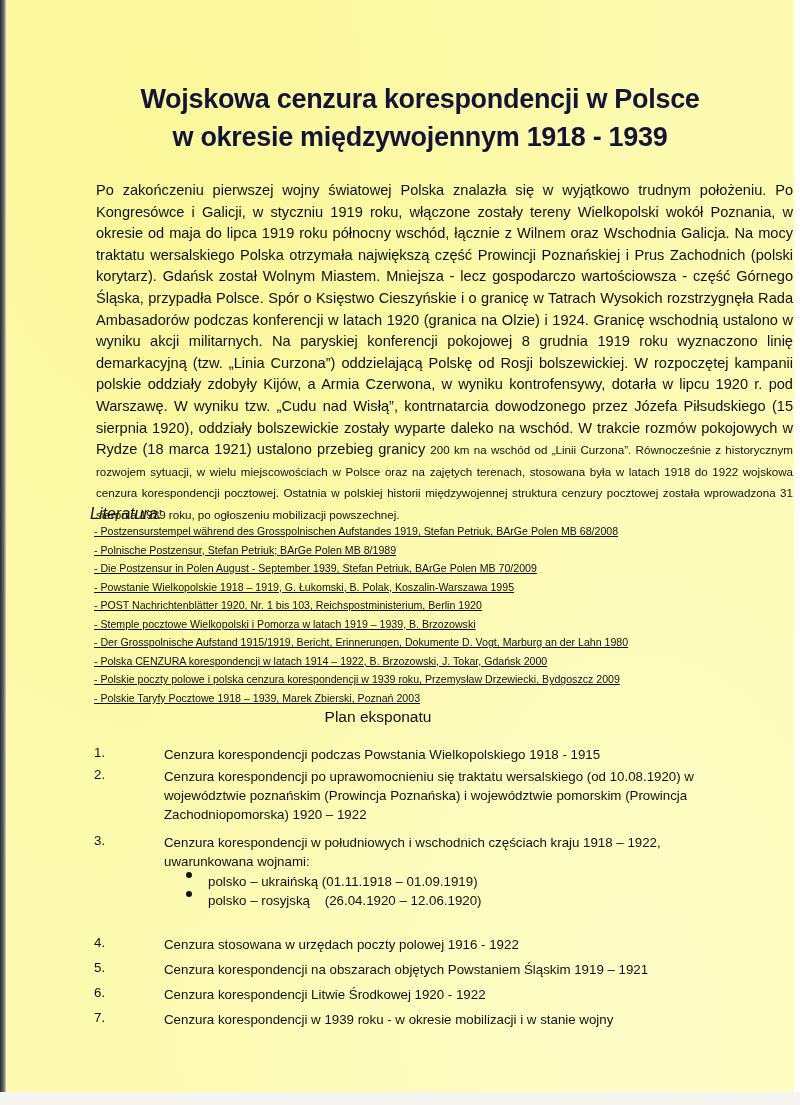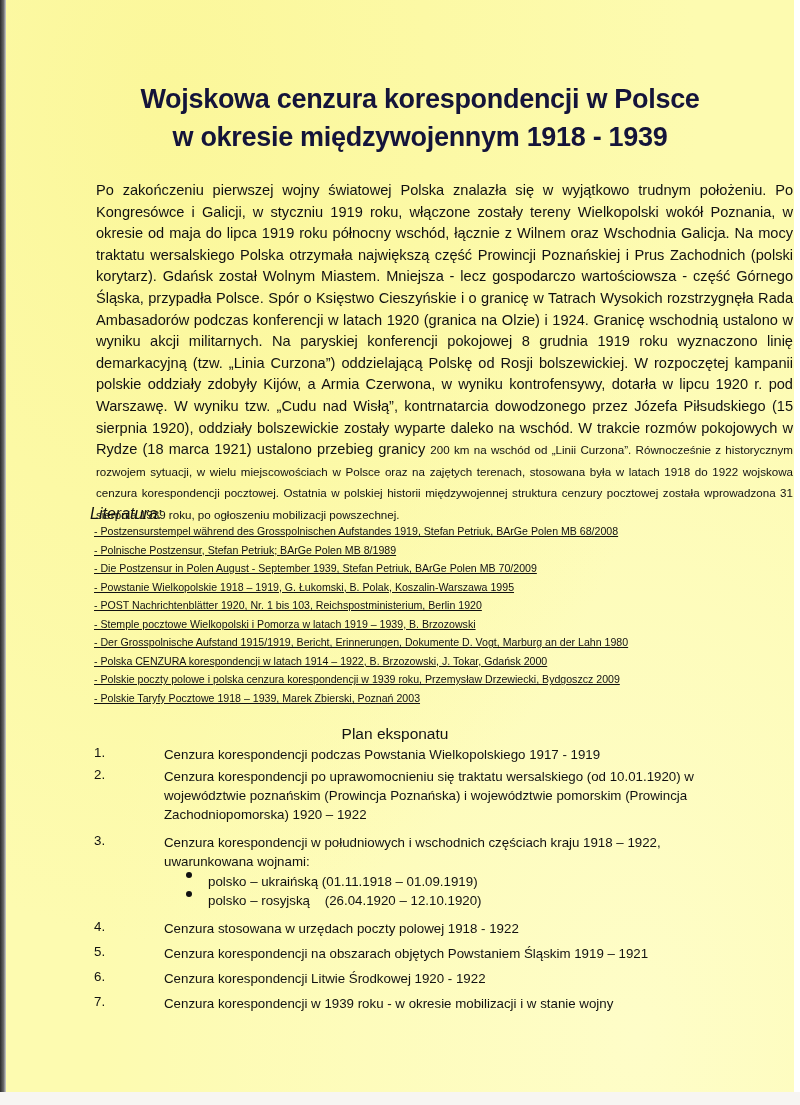--- a/index.html
+++ b/index.html
@@ -36,27 +36,27 @@
   .intro .small { font-size:11.6px; line-height:21px; }
   .lit-label {
     position:absolute; left:68px; top:489px; font-size:16px; color:#111; margin:16px;font-style:italic;
   }
   .lit-list {
     position:absolute; left:74px; top:508px; list-style:none; margin:14px; padding:0;
     font-size:10.6px; line-height:18.55px; color:#111;text-decoration:underline;
   }
   .plan-title {
     position:absolute; left:0; top:708px; width:744px; text-align:center;
-    font-size:15.5px; color:#111; margin:17px;
+    font-size:15.5px; color:#111; margin:0;
   }
   .plan { position:absolute; left:88px; top:745px; width:640px; margin:0; padding:0; list-style:none; color:#111; font-size:13.3px; }
   .plan li { display:flex; align-items:flex-start; }
   .plan .num { width:70px; flex:none; }
   .plan .txt { flex:1; line-height:19px; }
-  .plan .sub { list-style:none; margin:1px 0 0 0; padding:0 0 0 22px; }
+  .plan .sub { list-style:none; margin:1px 0 16px 0; padding:0 0 0 22px; }
   .plan .sub li { line-height:19px; }
   .bullet { display:inline-block; width:6px; height:6px; border-radius:50%; background:#111; margin:0 16px 2px 0; vertical-align:middle; }
 </style>
 </head>
 <body>
 
 <div class="scan-edge-left"></div>
 
 <div class="page">
   <h1>
@@ -78,45 +78,45 @@
     <li>- Polska CENZURA korespondencji w latach 1914 – 1922, B. Brzozowski, J. Tokar, Gdańsk 2000</li>
     <li>- Polskie poczty polowe i polska cenzura korespondencji w 1939 roku, Przemysław Drzewiecki, Bydgoszcz 2009</li>
     <li>- Polskie Taryfy Pocztowe  1918 – 1939, Marek Zbierski, Poznań 2003</li>
   </ul>
 
   <p class="plan-title">Plan eksponatu</p>
 
   <ul class="plan">
     <li style="margin-bottom:3px">
       <span class="num">1.</span>
-      <span class="txt">Cenzura korespondencji podczas Powstania Wielkopolskiego 1917 - 1919</span>
+      <span class="txt">Cenzura korespondencji podczas Powstania Wielkopolskiego 1918 - 1915</span>
     </li>
     <li style="margin-bottom:9px">
       <span class="num">2.</span>
-      <span class="txt">Cenzura korespondencji po uprawomocnieniu się traktatu wersalskiego (od 10.01.1920) w województwie poznańskim (Prowincja Poznańska) i województwie pomorskim (Prowincja Zachodniopomorska) 1920 – 1922</span>
+      <span class="txt">Cenzura korespondencji po uprawomocnieniu się traktatu wersalskiego (od 10.08.1920) w województwie poznańskim (Prowincja Poznańska) i województwie pomorskim (Prowincja Zachodniopomorska) 1920 – 1922</span>
     </li>
     <li style="margin-bottom:9px">
       <span class="num">3.</span>
       <div class="txt">
         <span>Cenzura korespondencji w południowych i wschodnich częściach kraju 1918 – 1922, uwarunkowana wojnami:</span>
         <ul class="sub">
           <li>
               <span class="bullet"></span>
               <span style="white-space:pre">polsko – ukraińską (01.11.1918 – 01.09.1919)</span>
             </li>
           <li>
               <span class="bullet"></span>
-              <span style="white-space:pre">polsko – rosyjską    (26.04.1920 – 12.10.1920)</span>
+              <span style="white-space:pre">polsko – rosyjską    (26.04.1920 – 12.06.1920)</span>
             </li>
         </ul>
       </div>
     </li>
     <li style="margin-bottom:6px">
       <span class="num">4.</span>
-      <span class="txt">Cenzura stosowana w urzędach poczty polowej 1918 - 1922</span>
+      <span class="txt">Cenzura stosowana w urzędach poczty polowej 1916 - 1922</span>
     </li>
     <li style="margin-bottom:6px">
       <span class="num">5.</span>
       <span class="txt">Cenzura korespondencji na obszarach objętych Powstaniem Śląskim 1919 – 1921</span>
     </li>
     <li style="margin-bottom:6px">
       <span class="num">6.</span>
       <span class="txt">Cenzura korespondencji Litwie Środkowej 1920 - 1922</span>
     </li>
     <li>

